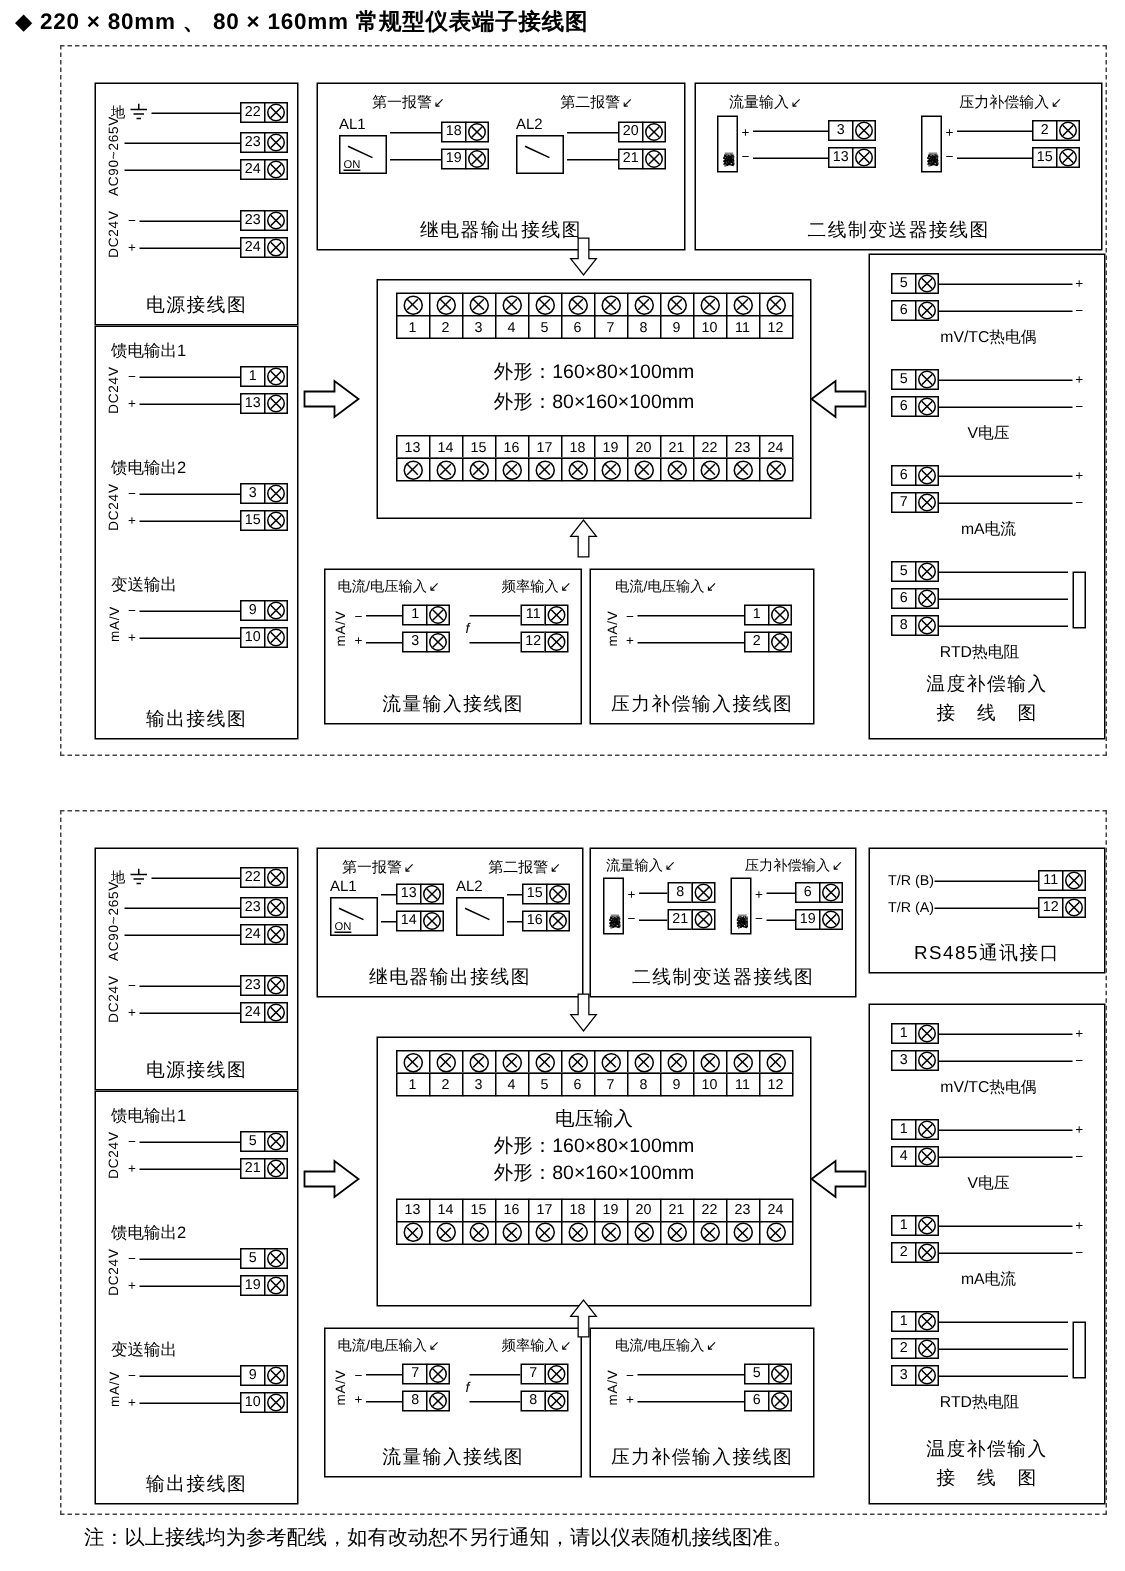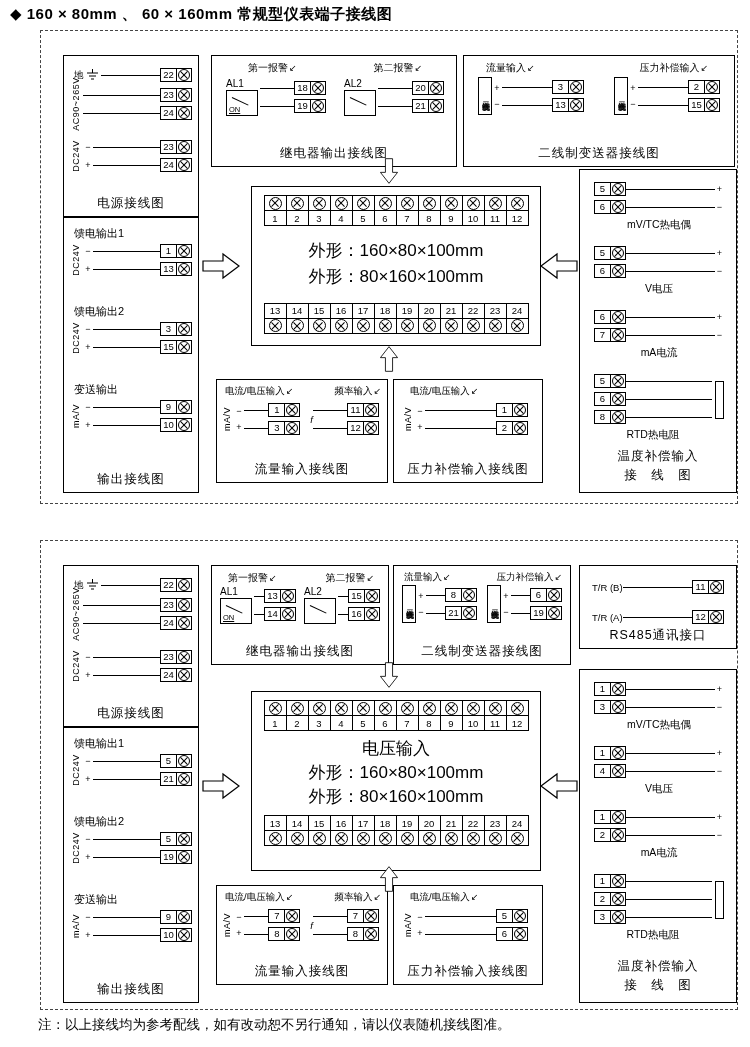--- a/index.html
+++ b/index.html
@@ -39,31 +39,31 @@
   .twg{display:flex;align-items:center;}
   .txbox{flex:none;writing-mode:vertical-rl;font-size:8px;line-height:10px;border:1px solid #000;padding:2px 1px;height:32px;text-align:center;background:#fff;}
   .tgroup{position:relative;}
   .res{position:absolute;right:0;top:9px;width:7px;height:36px;border:1px solid #000;background:#fff;}
   .strip{width:265px;margin:0 auto;}
   .srow{display:flex;}
   .srow+.srow{margin-top:-1px;}
   .cell{flex:none;width:23px;height:16px;border:1px solid #000;margin-right:-1px;display:flex;align-items:center;justify-content:center;box-sizing:border-box;background:#fff;}
   .cell.num{font-size:9.5px;}
   .cell .scr{width:11px;height:11px;}
-  .ctext{text-align:center;font-size:17px;line-height:1.55;}
+  .ctext{text-align:center;font-size:13px;line-height:1.55;}
   .barrow{position:absolute;}
   .note{position:absolute;font-size:13.5px;white-space:nowrap;}
   .gnd{flex:none;margin:0 2px;}
 </style>
 </head>
 <body>
 
 <div id="page">
 
-  <div class="title" style="top:5px">◆ 160 × 80mm 、 60 × 160mm 常规型仪表端子接线图</div>
+  <div class="title" style="top:5px">◆ 220 × 80mm 、 80 × 160mm 常规型仪表端子接线图</div>
 
   <div class="sheet" style="left:40px;top:30px;width:698px;height:474px">
 
     <div class="box" style="left:22px;top:24px;width:136px;height:162px">
       <div class="trow" style="margin:10px 6px 0 10px">
         <span class="slbl">地</span>
         <svg class="gnd" width="13" height="12" viewBox="0 0 13 12">
             <path d="M6.5 0v4M1 4h11M3 7h7M5 10h3" stroke="#000" stroke-width="1" fill="none"></path>
           </svg>
         <span class="wire"></span>
@@ -959,21 +959,21 @@
       <div class="trow" style="margin:12px 12px 0 12px">
         <span class="slbl">T/R (B)</span>
         <span class="wire"></span>
         <span class="tunit">
             <span class="tnum">11</span>
             <span class="tscrew">
               <span class="scr"></span>
             </span>
           </span>
       </div>
-      <div class="trow" style="margin:12px 12px 0 12px">
+      <div class="trow" style="margin:0 12px 0 12px">
         <span class="slbl">T/R (A)</span>
         <span class="wire"></span>
         <span class="tunit">
             <span class="tnum">12</span>
             <span class="tscrew">
               <span class="scr"></span>
             </span>
           </span>
       </div>
       <div class="caption">RS485通讯接口</div>
@@ -1303,14 +1303,14 @@
         <polygon points="1,9 21,9 21,2 37,14 21,26 21,19 1,19" fill="#fff" stroke="#000" stroke-width="1.2"></polygon>
       </svg>
     <svg class="barrow" style="left:335px;top:124px;transform:rotate(90deg)" width="26" height="20" viewBox="0 0 38 28" preserveAspectRatio="none">
         <polygon points="1,9 21,9 21,2 37,14 21,26 21,19 1,19" fill="#fff" stroke="#000" stroke-width="1.2"></polygon>
       </svg>
     <svg class="barrow" style="left:335px;top:328px;transform:rotate(-90deg)" width="26" height="20" viewBox="0 0 38 28" preserveAspectRatio="none">
         <polygon points="1,9 21,9 21,2 37,14 21,26 21,19 1,19" fill="#fff" stroke="#000" stroke-width="1.2"></polygon>
       </svg>
   </div>
 
-  <div class="note" style="left:38px;top:1016px">注：以上接线均为参考配线，如有改动恕不另行通知，请以仪表随机接线图准。</div>
+  <div class="note" style="left:56px;top:1016px">注：以上接线均为参考配线，如有改动恕不另行通知，请以仪表随机接线图准。</div>
 </div>
 
 </body></html>

